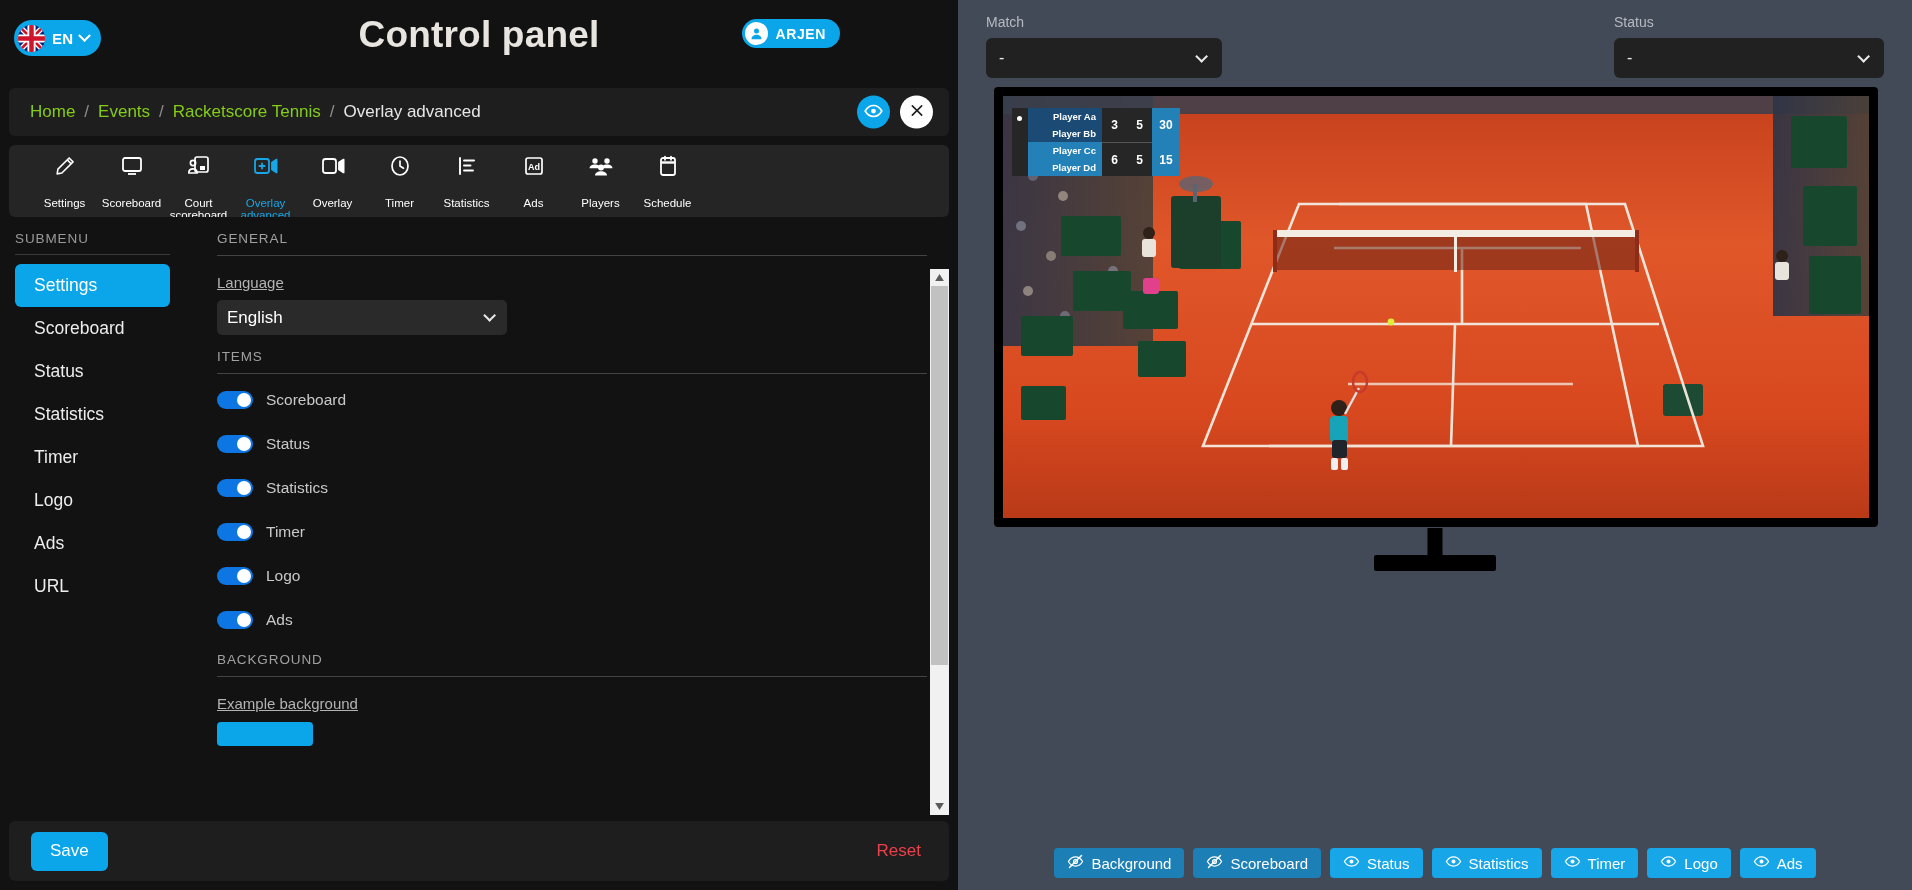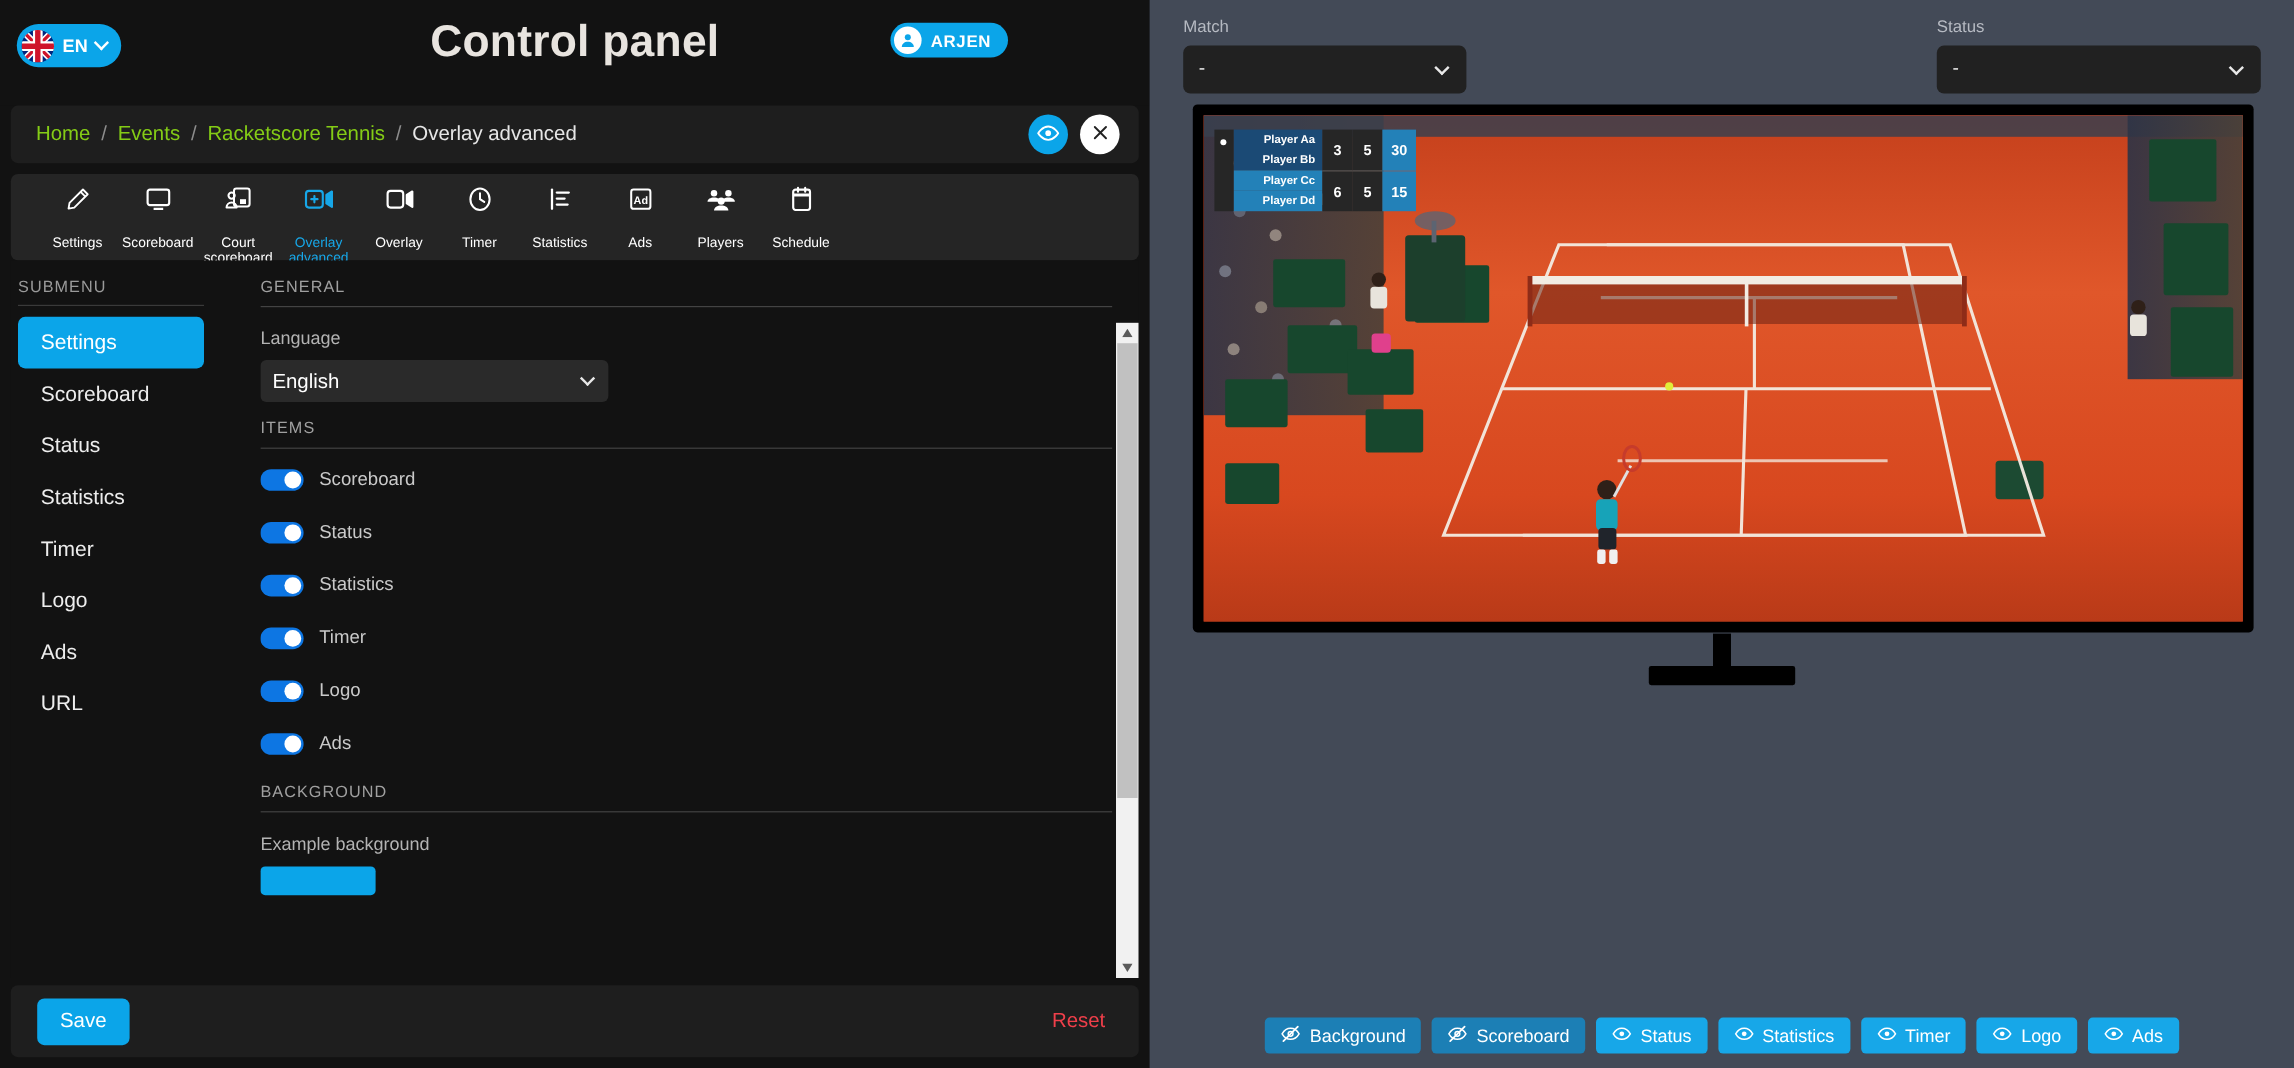--- a/index.html
+++ b/index.html
@@ -106,21 +106,21 @@
     border-radius: 6px; margin: 0 0 0 6px; cursor: pointer;
   }
   .sub-item.active { background: #0ba5e9; color: #fff; }
 
   .formcol {
     flex: 1 1 auto; position: relative; overflow: hidden; padding-left: 8px;
   }
   .formscroll { position: absolute; inset: 0 22px 0 8px; overflow: hidden; }
   .sec-head { color: #a0a0a0; font-size: 13.5px; letter-spacing: .9px; margin-top: 14px; }
   .sec-rule { height: 1px; background: #434343; margin-top: 9px; }
-  .fld-label { color: #b3b3b3; font-size: 15px; margin-top: 18px; }
+  .fld-label { color: #b3b3b3; font-size: 15px; margin-top: 18px; text-decoration: underline; }
   .sel {
     margin-top: 9px; width: 290px; height: 35px; background: #2a2a2a;
     border: none; border-radius: 5px; color: #fff; font-size: 17px;
     padding: 0 10px; position: relative; display: flex; align-items: center; cursor: pointer;
   }
   .sel .selv { flex: 1 1 auto; }
   .chev-dn { width: 9px; height: 9px; border-right: 2px solid #e8e8e8; border-bottom: 2px solid #e8e8e8;
              transform: rotate(45deg) translateY(-3px); margin-right: 5px; }
   .tog-row { display: flex; align-items: center; gap: 13px; height: 37px; margin-top: 7px; }
   .tog {

